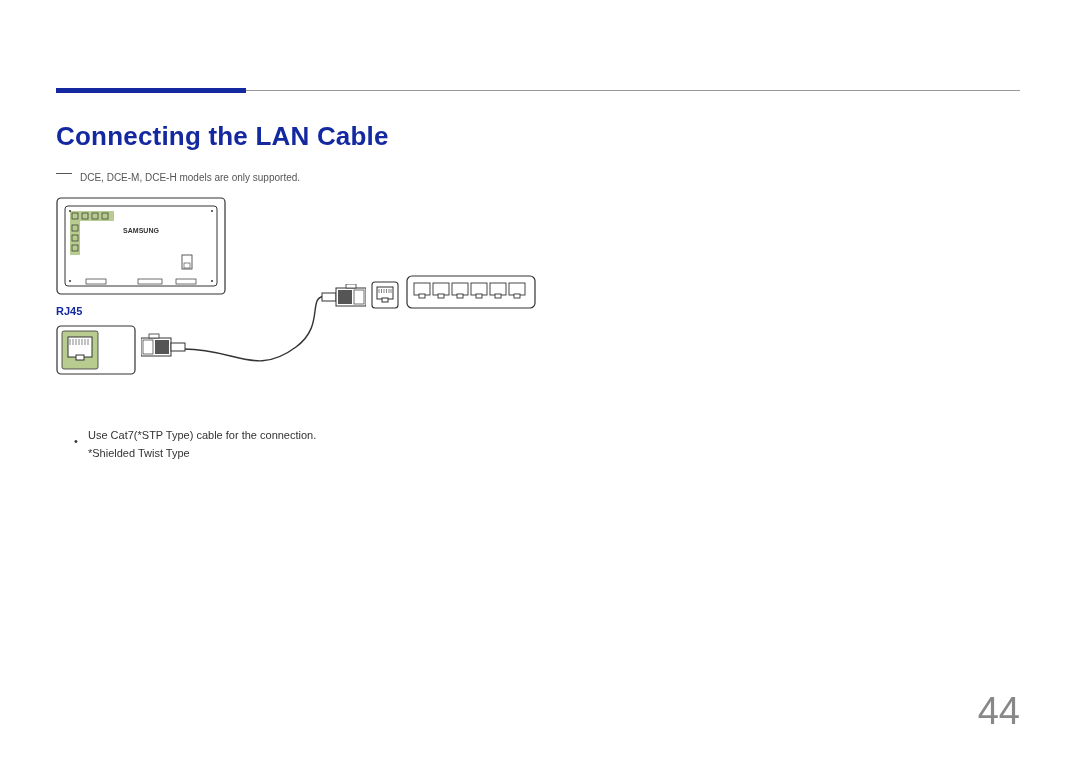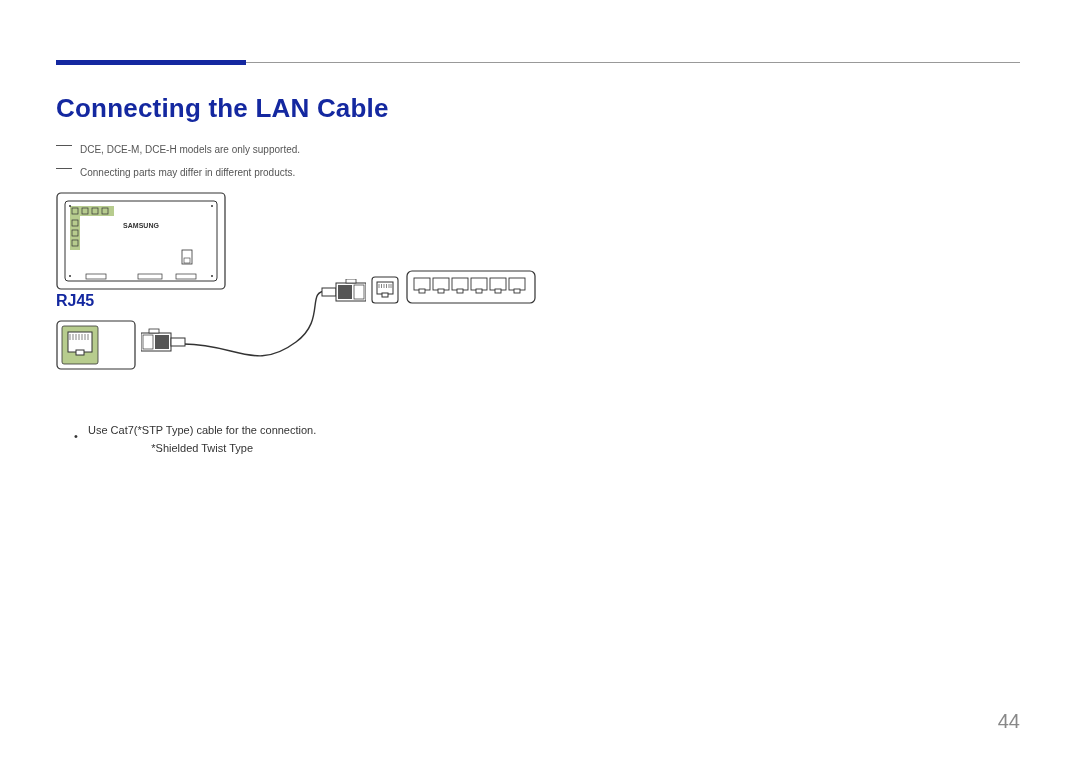--- a/index.html
+++ b/index.html
@@ -1,58 +1,54 @@
 <!DOCTYPE html>
 <html><head>
 <meta charset="utf-8">
 <style>
   * { box-sizing: border-box; margin: 0; padding: 0; }
   html, body { width: 1080px; height: 763px; background: #fff; font-family: "Segoe UI", Arial, sans-serif; color: #333; }
-  .page { position: relative; width: 1076px; height: 763px; padding: 60px 56px 40px 56px; }
+  .page { position: relative; width: 1076px; height: 763px; padding: 88px 56px 40px 56px; }
   .top-rule { display: flex; align-items: center; gap: 0; margin-bottom: 28px; }
   .top-rule .accent { width: 190px; height: 5px; background: #1428A0; }
   .top-rule .line { flex: 1; height: 1px; background: #999; margin-left: 0; }
   h2.title { color: #1428A0; font-weight: 700; font-size: 26px; margin-bottom: 18px; letter-spacing: 0.2px; }
   .note-row { display: flex; align-items: flex-start; gap: 6px; margin-bottom: 8px; }
   .note-dash { width: 18px; flex: 0 0 18px; position: relative; }
   .note-dash::before { content: ""; position: absolute; left: 0; right: 2px; top: 3px; height: 1px; background: #555; }
   .note-text { font-size: 10px; color: #555; line-height: 1.5; }
   .diagram-area { margin-top: 12px; position: relative; width: 480px; height: 200px; }
   .panel-back { position: absolute; left: 0; top: 0; }
-  .rj45-label { position: absolute; left: 0; top: 100px; font-size: 16px; color: #1428A0; font-weight: 600; }
+  .rj45-label { position: absolute; left: 0; top: 108px; font-size: 11px; color: #1428A0; font-weight: 600; }
   .port-box { position: absolute; left: 0; top: 128px; }
   .hub-box { position: absolute; left: 350px; top: 78px; }
   .cable-plug-right { position: absolute; left: 260px; top: 87px; }
   .cable-plug-left { position: absolute; left: 85px; top: 135px; }
   .single-port { position: absolute; left: 315px; top: 84px; }
   .bullets { margin-top: 30px; padding-left: 18px; }
-  .bullet-row { display: flex; gap: 10px; font-size: 11px; color: #333; line-height: 1.6; text-align: center; }
+  .bullet-row { display: flex; gap: 10px; font-size: 11px; color: #333; line-height: 1.6; }
   .bullet-row .dot { width: 4px; padding-top: 6px; }
   .bullet-row .dot::before { content: "•"; color: #333; }
-  .page-num { position: absolute; right: 56px; bottom: 30px; font-size: 20px; color: #888; font-weight: 300; margin-top: 32px; }
+  .page-num { position: absolute; right: 56px; bottom: 30px; font-size: 38px; color: #888; font-weight: 300; margin-top: 32px; }
 </style>
 </head>
 <body>
 
 <div class="page">
 
   <div class="top-rule">
     <div class="accent"></div>
     <div class="line"></div>
   </div>
 
   <h2 class="title">Connecting the LAN Cable</h2>
 
   <div class="note-row">
     <div class="note-dash"></div>
     <div class="note-text">DCE, DCE-M, DCE-H models are only supported.</div>
-  </div>
-  <div class="note-row">
-    <div class="note-dash"></div>
-    <div class="note-text">Connecting parts may differ in different products.</div>
   </div>
 
   <div class="diagram-area">
 
     <svg class="panel-back" width="170" height="100" viewBox="0 0 170 100">
       <rect x="1" y="1" width="168" height="96" rx="4" fill="#fff" stroke="#333" stroke-width="1.2"></rect>
       <rect x="9" y="9" width="152" height="80" rx="3" fill="#fff" stroke="#333" stroke-width="1"></rect>
 
       <rect x="14" y="14" width="44" height="10" fill="#b7cc8e"></rect>
       <rect x="14" y="14" width="10" height="44" fill="#b7cc8e"></rect>

